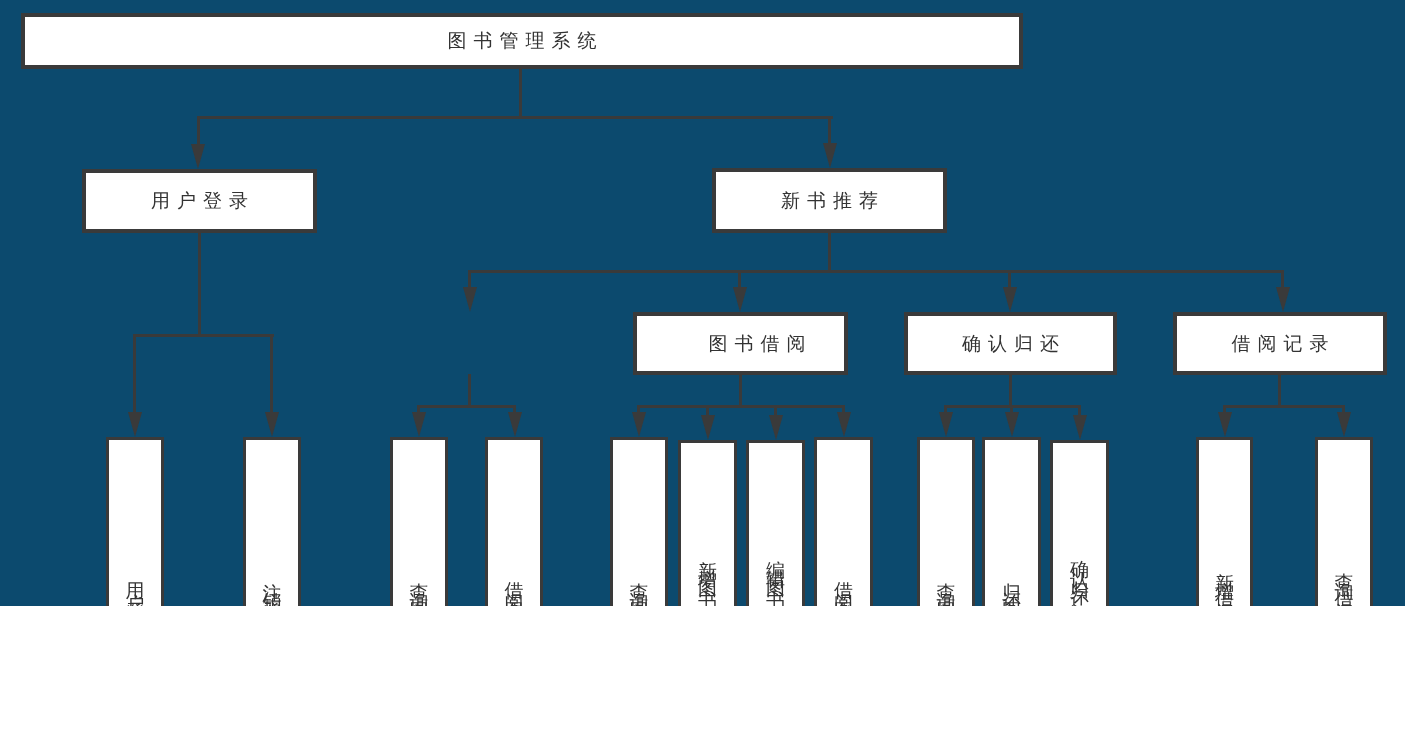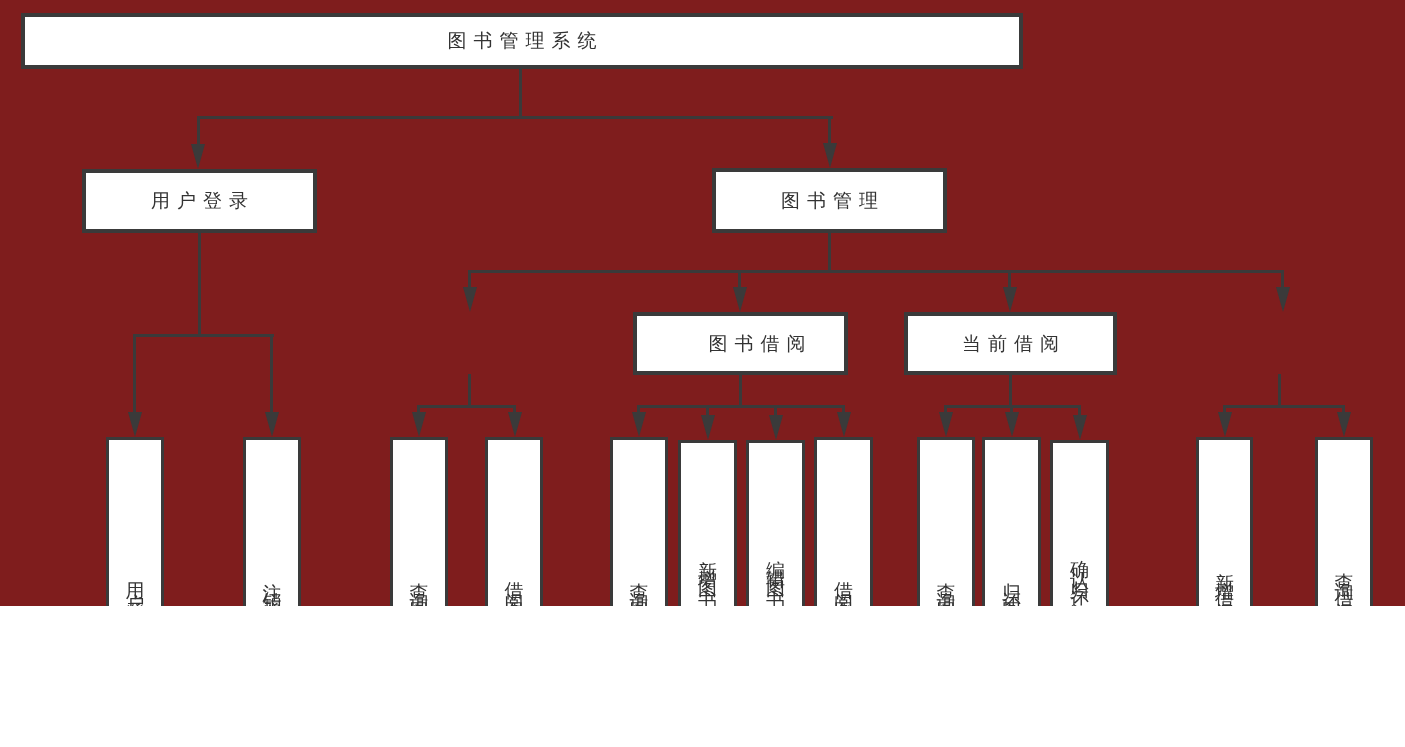--- a/index.html
+++ b/index.html
@@ -1,19 +1,19 @@
 <!DOCTYPE html>
 <html><head>
 <meta charset="utf-8">
 <style>
   html,body{margin:0;padding:0;background:#ffffff;}
   .canvas{
     position:relative;
     width:1405px;height:606px;
-    background:#7f1d1d;
+    background:#0c4a6e;
     font-family:Liberation Serif, serif;
     overflow:hidden;
   }
   .box{
     position:absolute;
     background:#ffffff;
     border:4px solid #3a3a3a;
     box-sizing:border-box;
     display:flex;align-items:center;justify-content:center;
     color:#333333;
@@ -55,42 +55,43 @@
   <div class="box hbox" style="left:21px;top:13px;width:1002px;height:56px;">图书管理系统</div>
 
   <div class="line" style="left:519px;top:67px;width:3px;height:52px;"></div>
   <div class="line" style="left:197px;top:116px;width:636px;height:3px;"></div>
   <div class="line" style="left:197px;top:116px;width:3px;height:29px;"></div>
   <div class="line" style="left:828px;top:116px;width:3px;height:29px;"></div>
   <div class="arrow" style="left:191px;top:144px;"></div>
   <div class="arrow" style="left:823px;top:143px;"></div>
 
   <div class="box hbox" style="left:82px;top:169px;width:235px;height:64px;">用户登录</div>
-  <div class="box hbox" style="left:712px;top:168px;width:235px;height:65px;">图书管理</div>
+  <div class="box hbox" style="left:712px;top:168px;width:235px;height:65px;">新书推荐</div>
 
   <div class="line" style="left:198px;top:231px;width:3px;height:106px;"></div>
   <div class="line" style="left:133px;top:334px;width:141px;height:3px;"></div>
   <div class="line" style="left:133px;top:334px;width:3px;height:80px;"></div>
   <div class="line" style="left:270px;top:334px;width:3px;height:80px;"></div>
   <div class="arrow" style="left:128px;top:412px;"></div>
   <div class="arrow" style="left:265px;top:412px;"></div>
 
   <div class="line" style="left:828px;top:231px;width:3px;height:42px;"></div>
   <div class="line" style="left:468px;top:270px;width:816px;height:3px;"></div>
   <div class="line" style="left:468px;top:270px;width:3px;height:20px;"></div>
   <div class="line" style="left:738px;top:270px;width:3px;height:20px;"></div>
   <div class="line" style="left:1008px;top:270px;width:3px;height:20px;"></div>
   <div class="line" style="left:1281px;top:270px;width:3px;height:20px;"></div>
   <div class="arrow" style="left:463px;top:287px;"></div>
   <div class="arrow" style="left:733px;top:287px;"></div>
   <div class="arrow" style="left:1003px;top:287px;"></div>
   <div class="arrow" style="left:1276px;top:287px;"></div>
 
   <div class="box hbox" style="left:633px;top:312px;width:215px;height:63px;padding-left:33px;">图书借阅</div>
-  <div class="box hbox" style="left:904px;top:312px;width:213px;height:63px;">当前借阅</div>
+  <div class="box hbox" style="left:904px;top:312px;width:213px;height:63px;">确认归还</div>
+  <div class="box hbox" style="left:1173px;top:312px;width:214px;height:63px;">借阅记录</div>
 
   <div class="line" style="left:468px;top:374px;width:3px;height:34px;"></div>
   <div class="line" style="left:417px;top:405px;width:99px;height:3px;"></div>
   <div class="line" style="left:417px;top:405px;width:3px;height:8px;"></div>
   <div class="line" style="left:513px;top:405px;width:3px;height:8px;"></div>
   <div class="arrow" style="left:412px;top:412px;"></div>
   <div class="arrow" style="left:508px;top:412px;"></div>
 
   <div class="line" style="left:739px;top:374px;width:3px;height:34px;"></div>
   <div class="line" style="left:637px;top:405px;width:208px;height:3px;"></div>

